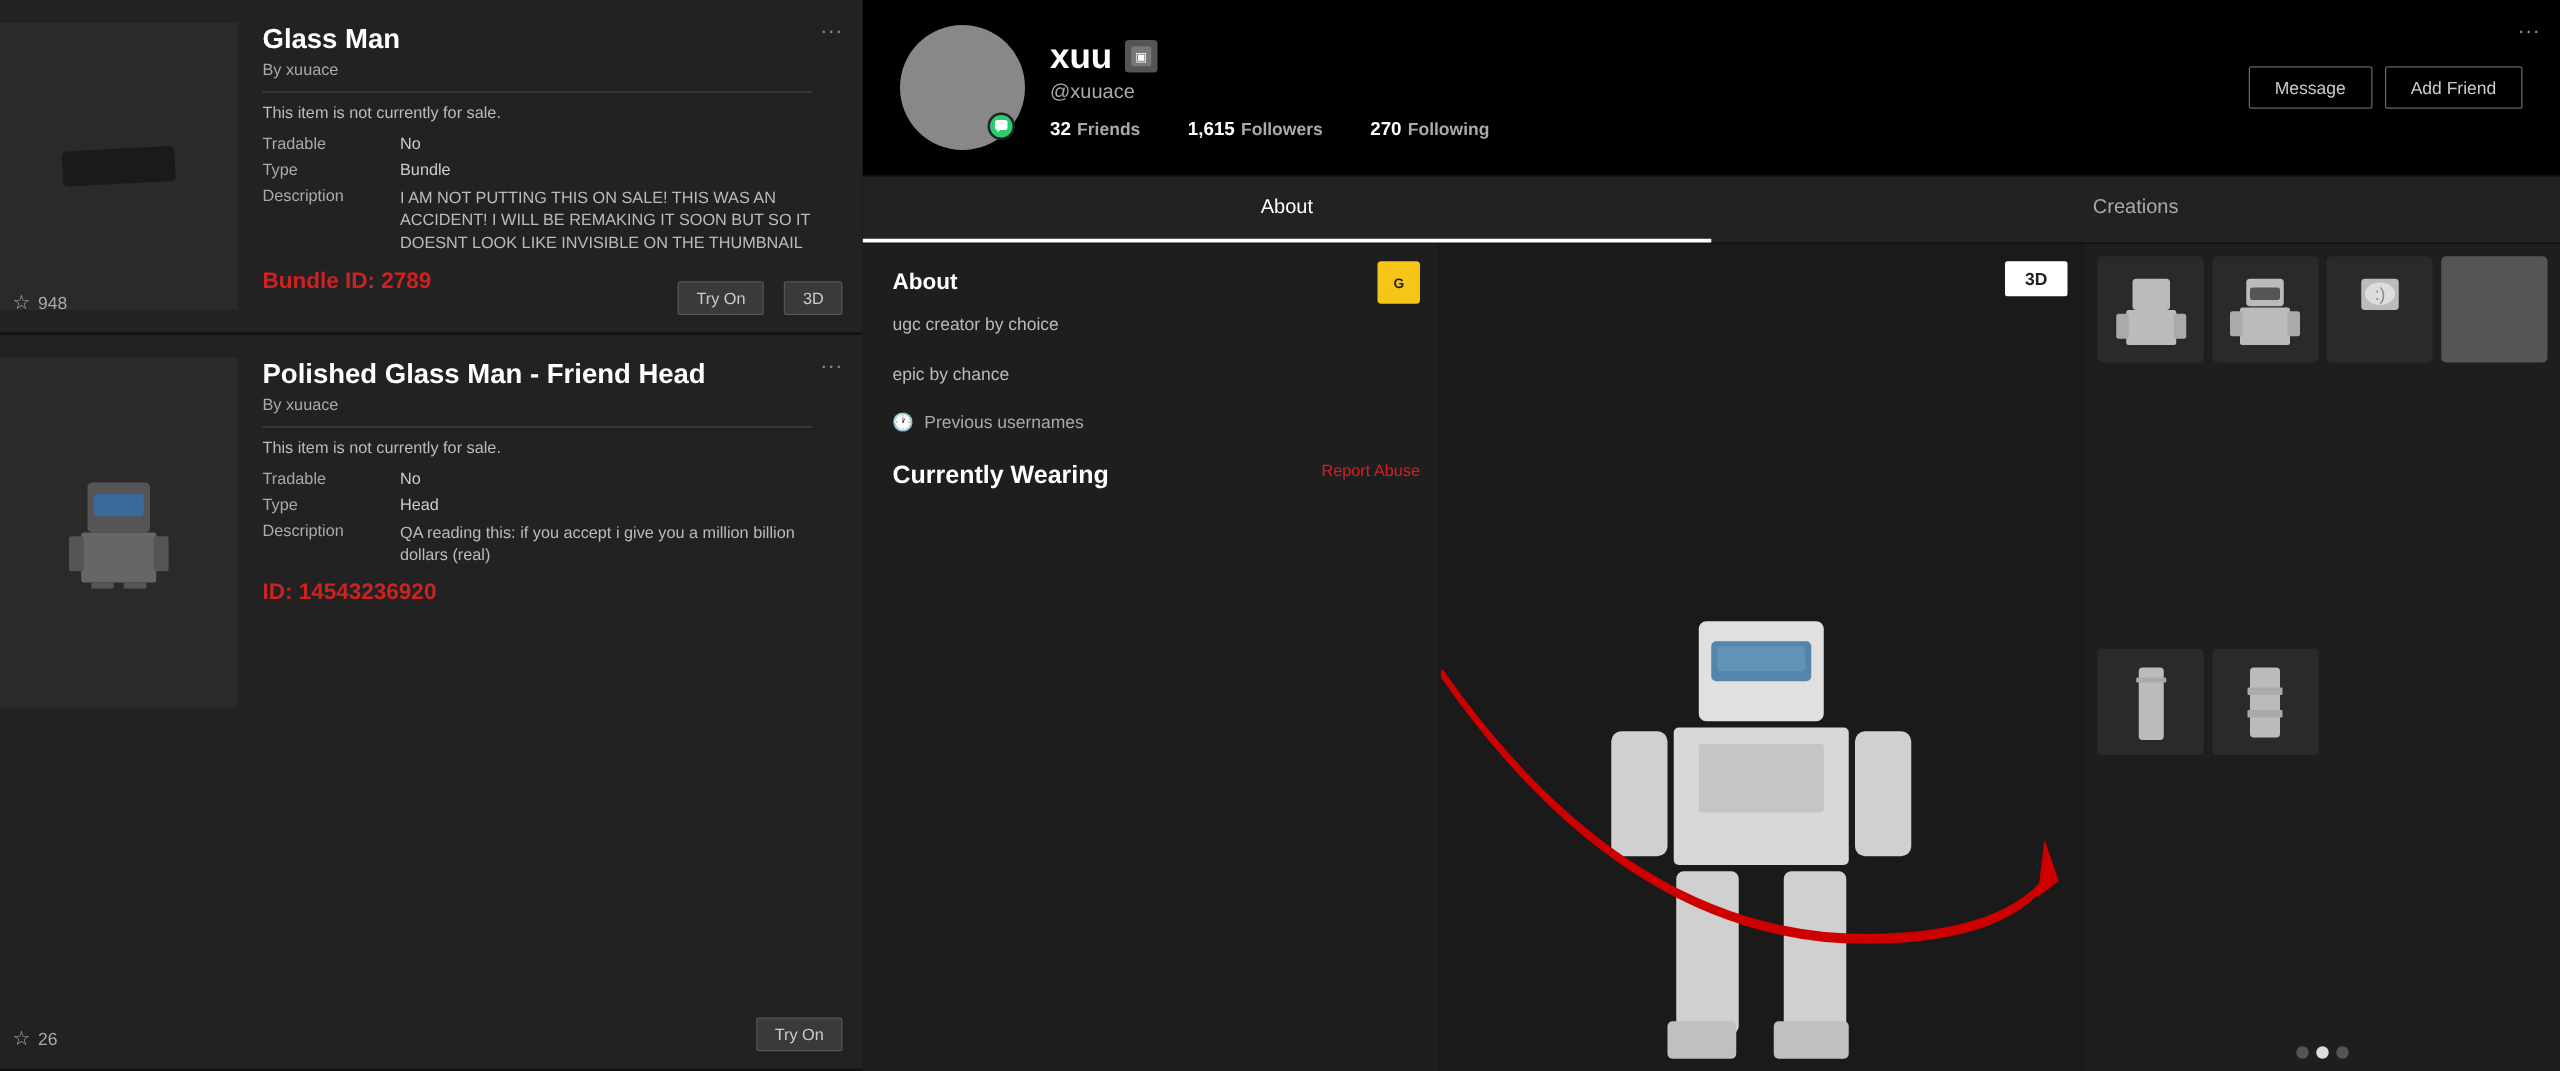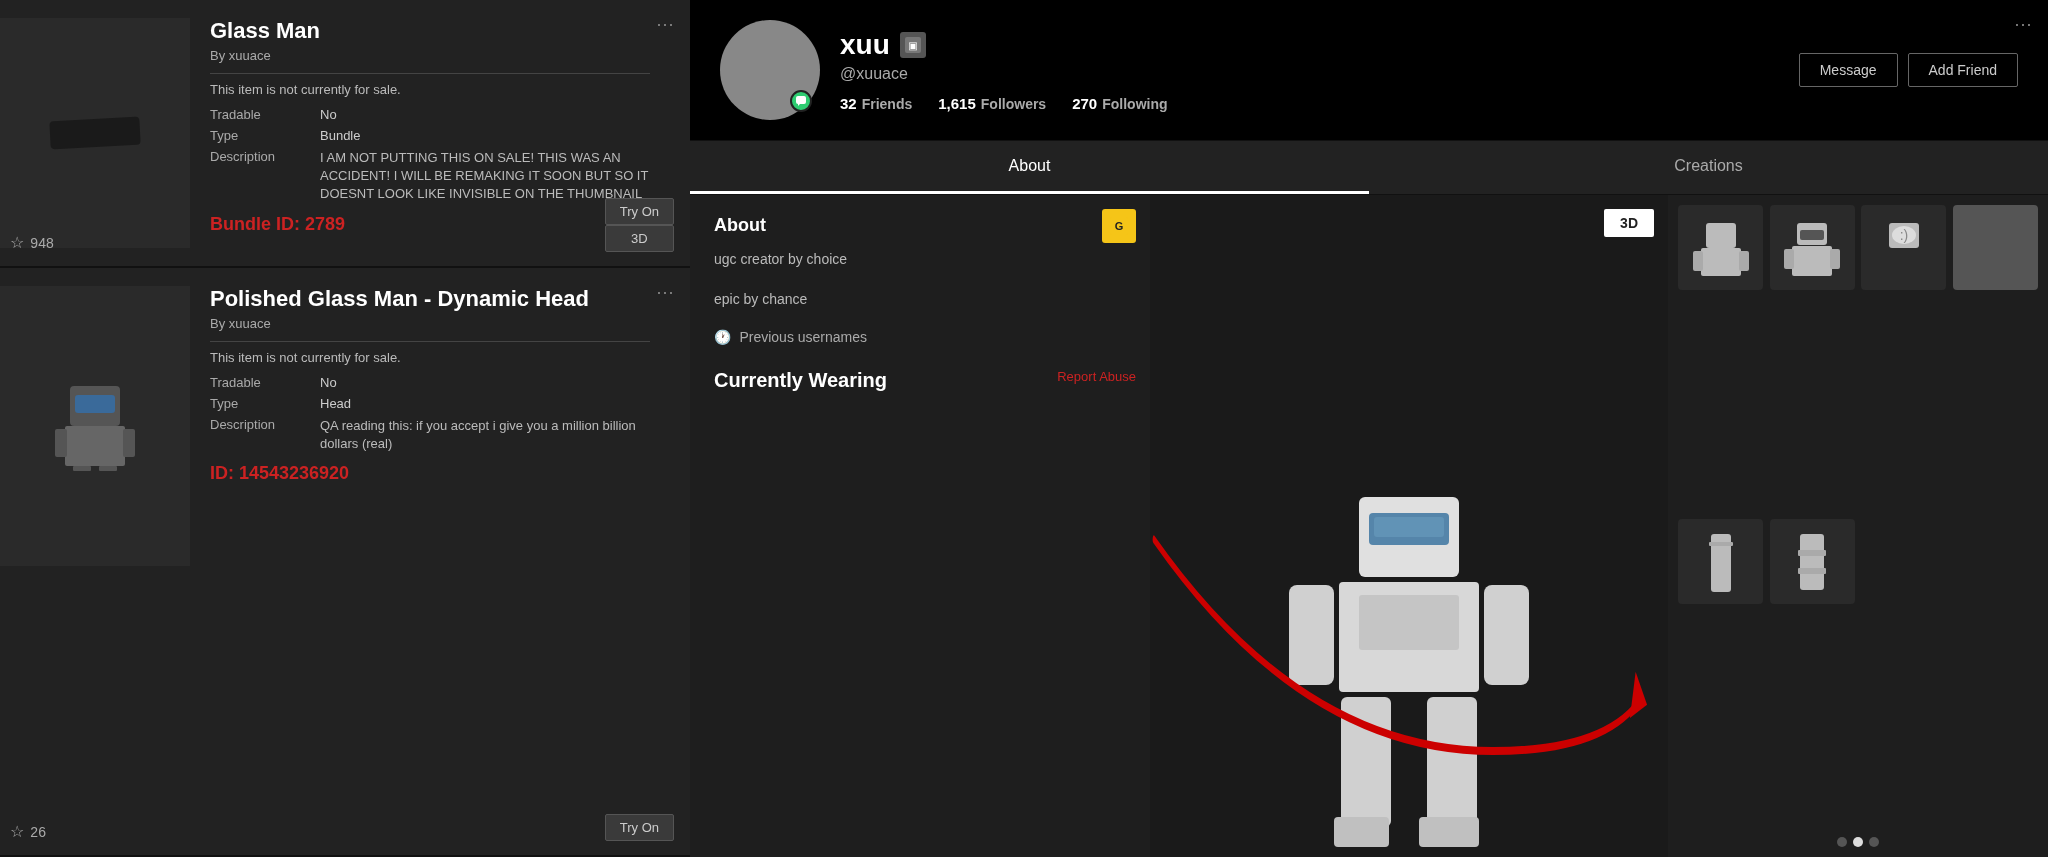--- a/index.html
+++ b/index.html
@@ -125,22 +125,21 @@
       font-size: 18px;
       font-weight: bold;
       margin-top: 10px;
     }
 
     .item-actions {
       position: absolute;
       bottom: 14px;
       right: 16px;
       display: flex;
-      gap: 0;
-      flex-direction: column;
+      gap: 16px;
     }
 
     .btn-try-on {
       background: #3a3a3a;
       color: #ccc;
       border: 1px solid #555;
       padding: 5px 14px;
       font-size: 13px;
       cursor: pointer;
       border-radius: 2px;
@@ -260,21 +259,21 @@
     }
 
     .profile-handle {
       color: #aaa;
       font-size: 16px;
       margin-bottom: 12px;
     }
 
     .profile-stats {
       display: flex;
-      gap: 26px;
+      gap: 38px;
       align-items: flex-end;
     }
 
     .stat-item {
       display: flex;
       align-items: baseline;
       gap: 5px;
     }
 
     .stat-number {
@@ -560,21 +559,21 @@
             <rect x="20" y="14" width="40" height="18" rx="3" fill="#3a6a9a"></rect>
             <rect x="10" y="45" width="60" height="40" rx="2" fill="#666"></rect>
             <rect x="0" y="48" width="12" height="28" rx="2" fill="#555"></rect>
             <rect x="68" y="48" width="12" height="28" rx="2" fill="#555"></rect>
             <rect x="18" y="85" width="18" height="5" rx="1" fill="#555"></rect>
             <rect x="44" y="85" width="18" height="5" rx="1" fill="#555"></rect>
           </svg>
         </div>
 
         <div class="item-details">
-          <div class="item-title">Polished Glass Man - Dynamic Head</div>
+          <div class="item-title">Polished Glass Man - Friend Head</div>
           <div class="item-author">By <span>xuuace</span></div>
           <hr class="item-divider">
           <div class="item-not-sale">This item is not currently for sale.</div>
           <div class="item-meta-row">
             <span class="item-meta-label">Tradable</span>
             <span class="item-meta-value">No</span>
           </div>
           <div class="item-meta-row">
             <span class="item-meta-label">Type</span>
             <span class="item-meta-value">Head</span>

